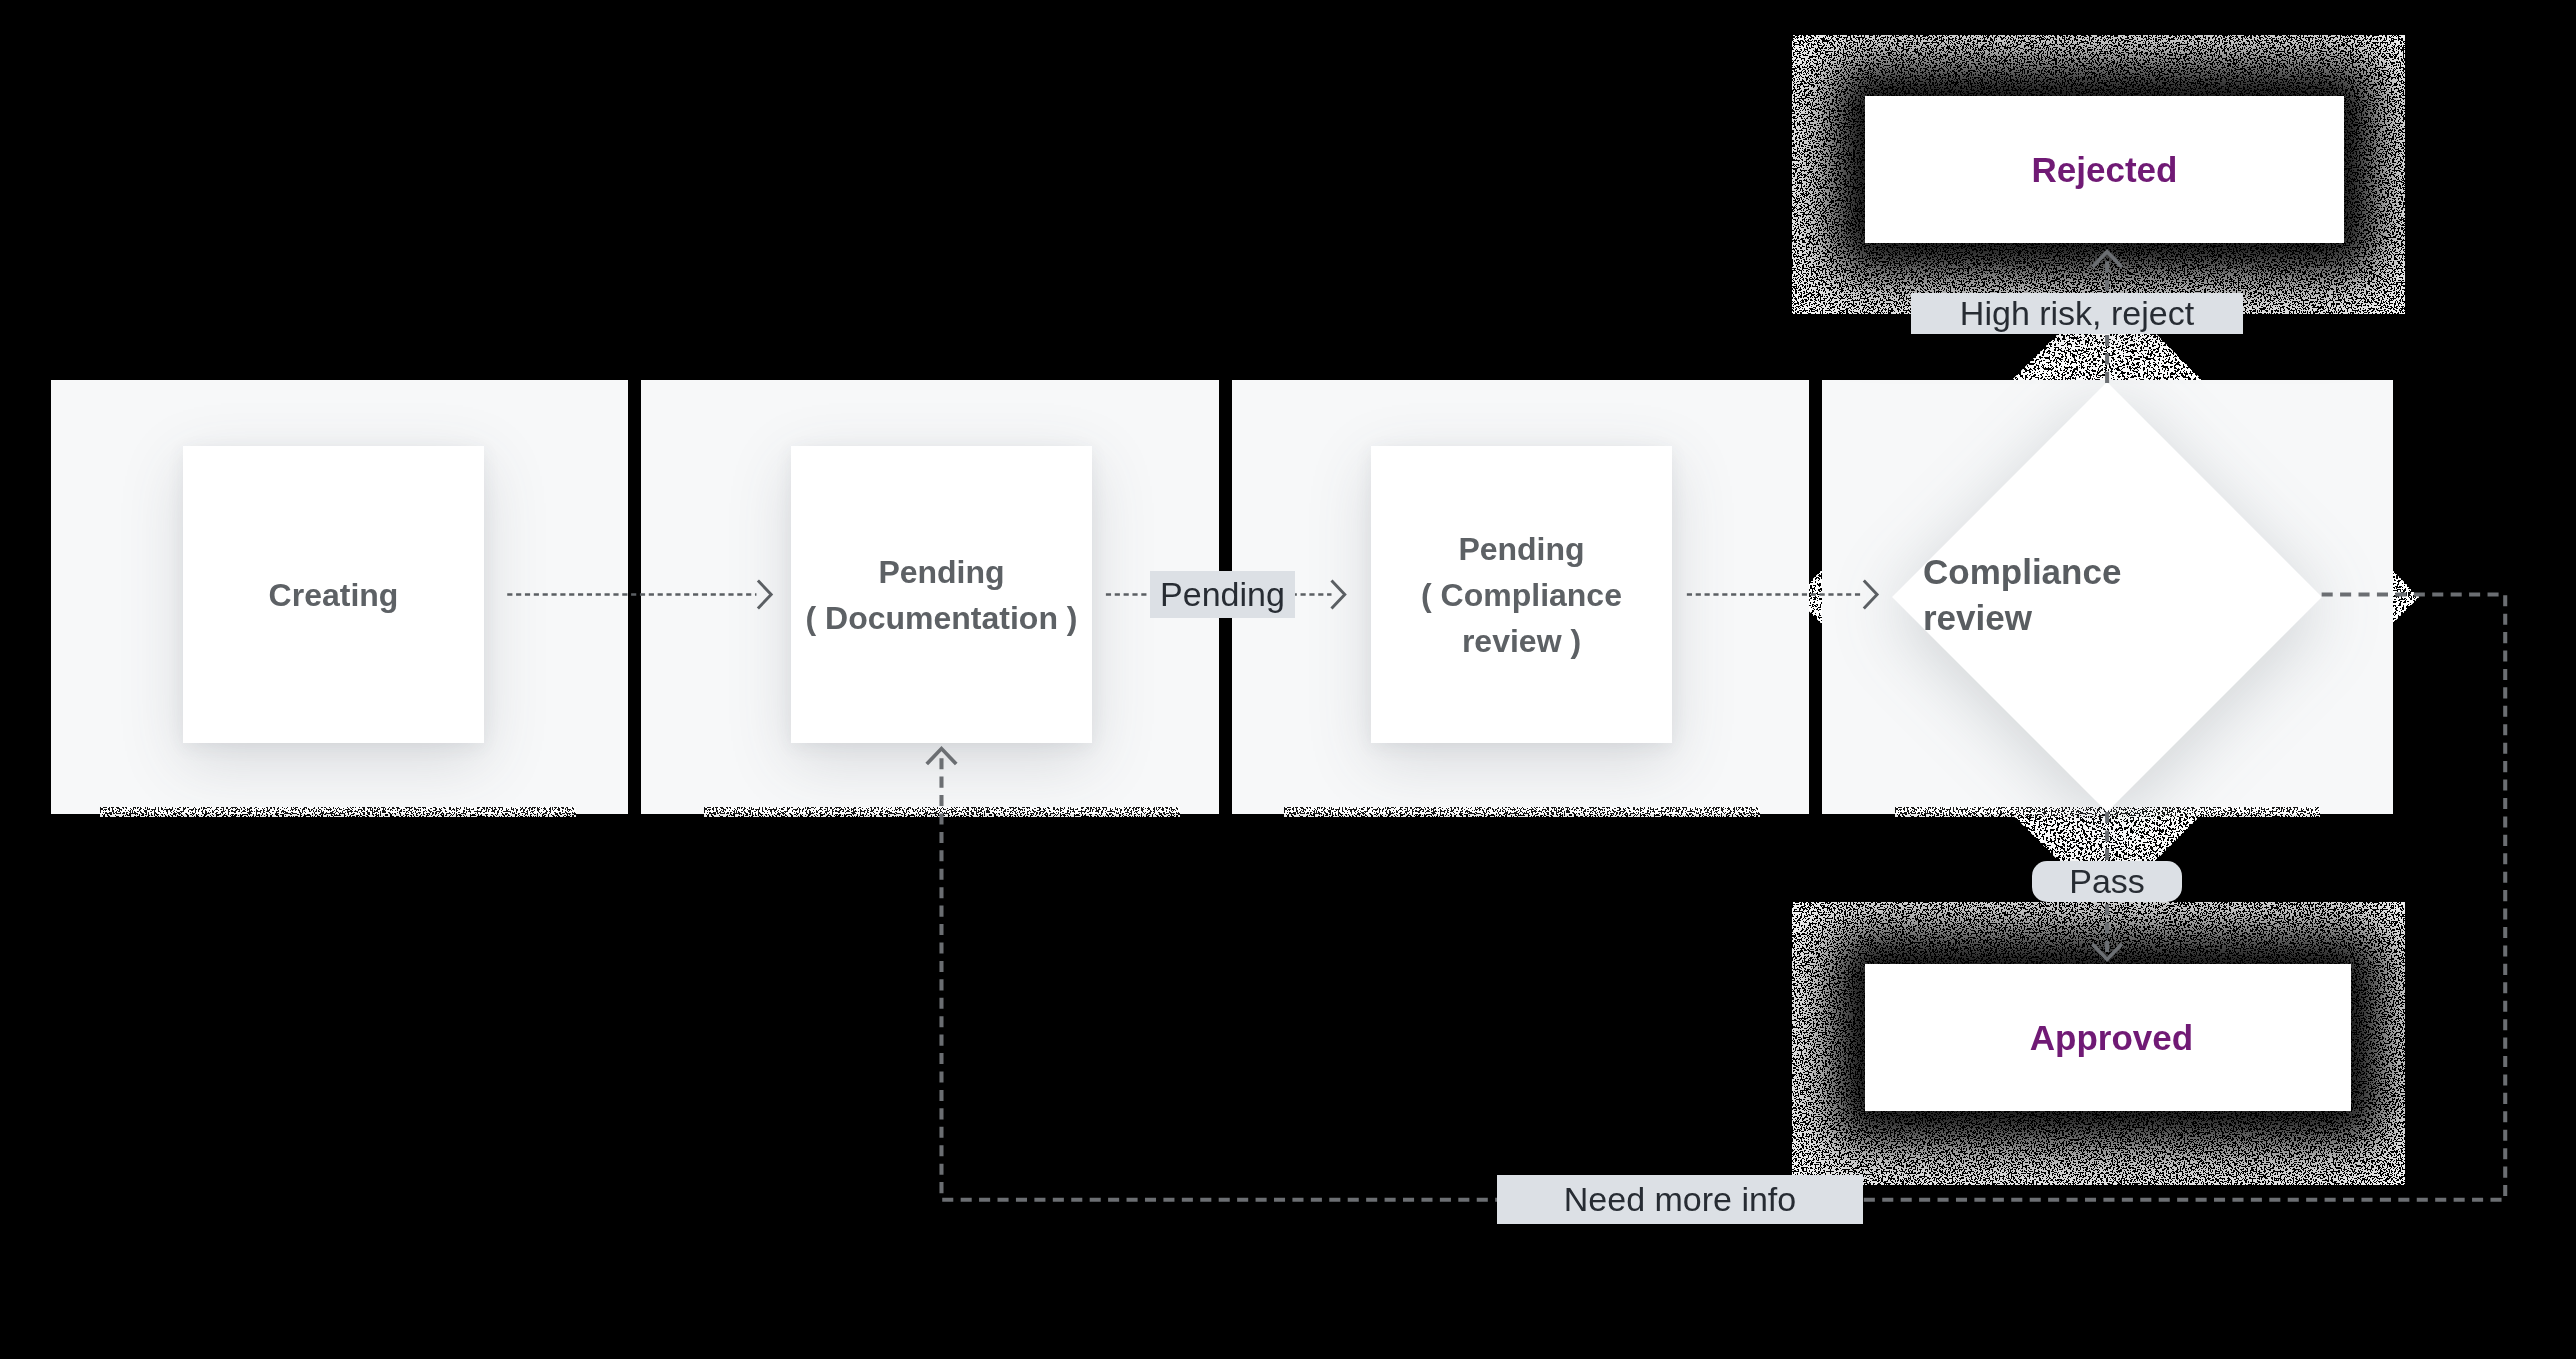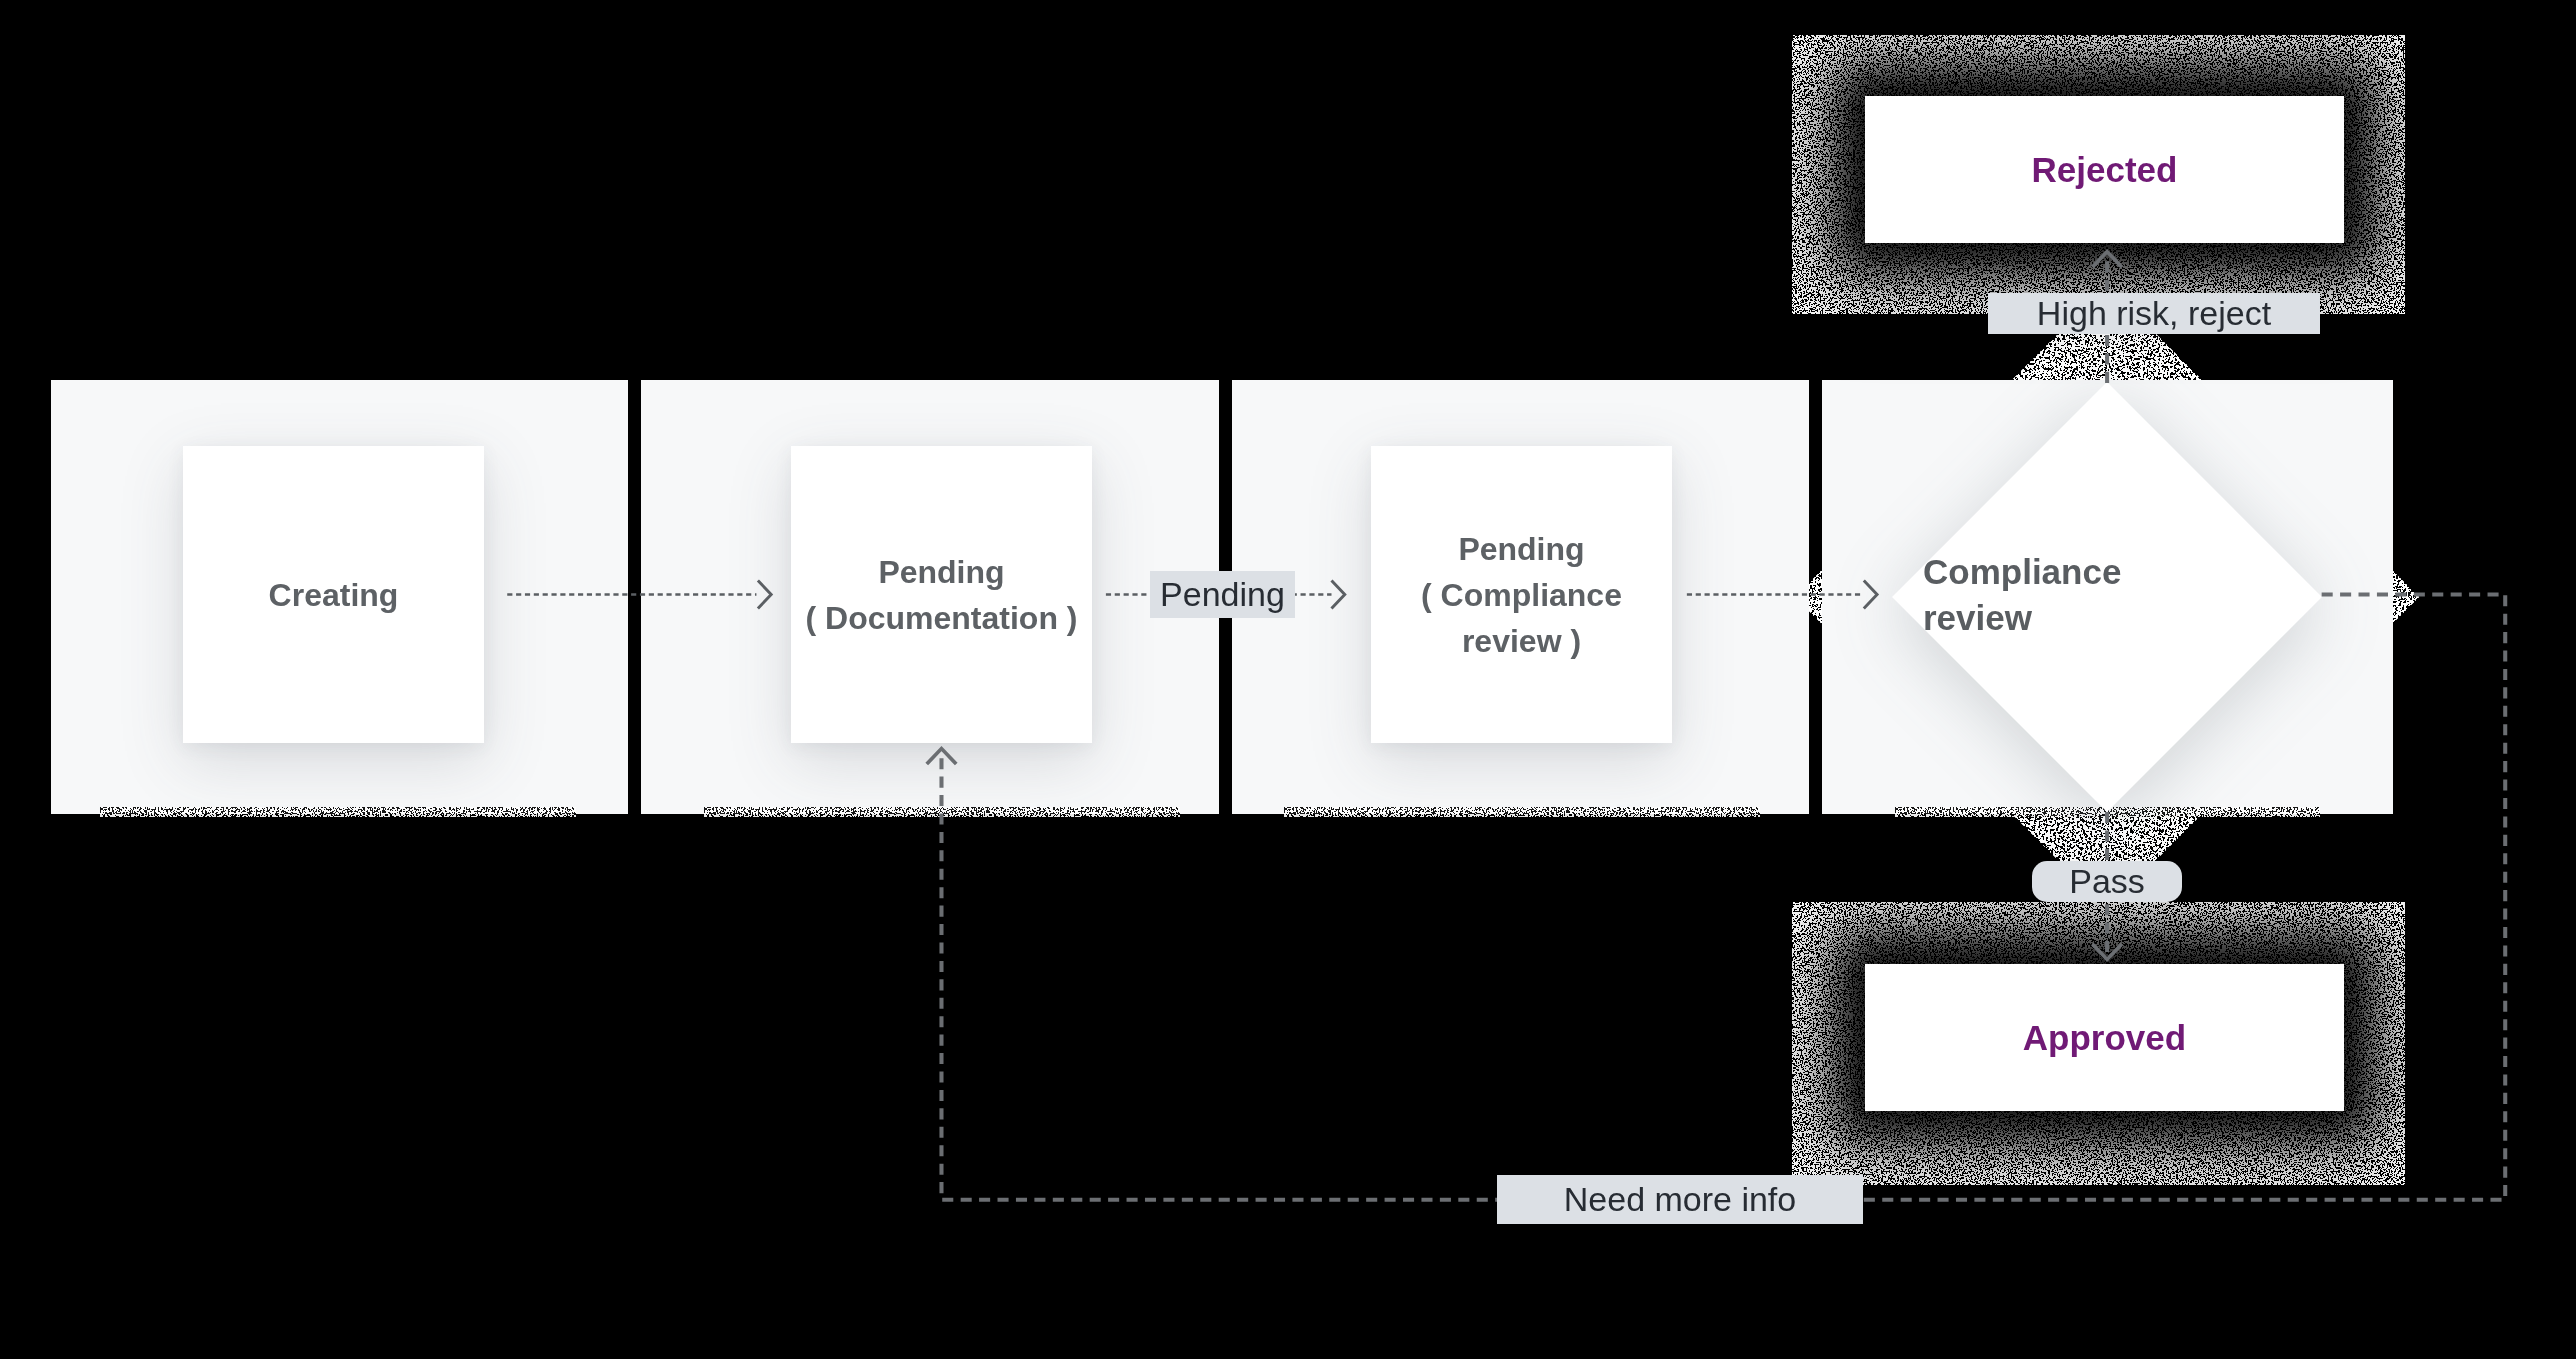--- a/index.html
+++ b/index.html
@@ -149,21 +149,21 @@
     <div class="diamond-core"></div>
   </div>
   <div class="diamond-label">
     <div>Compliance</div>
     <div>review</div>
   </div>
 
   <div class="terminal-box" style="left:1865px;top:96px;">
     <div class="lbl">Rejected</div>
   </div>
-  <div class="terminal-box" style="left:1865px;top:964px;">
+  <div class="terminal-box" style="left:1865px;top:964px;padding-left:7px;">
     <div class="lbl">Approved</div>
   </div>
 
   <svg class="connectors" width="2576" height="1360" viewBox="0 0 3494 1844">
 
     <g stroke="#5b5f63" stroke-width="3.5" fill="none" stroke-dasharray="7 5">
       <line x1="688" y1="806" x2="1026" y2="806"></line>
       <line x1="1500" y1="806" x2="1806" y2="806"></line>
       <line x1="2288" y1="806" x2="2528" y2="806"></line>
     </g>
@@ -181,21 +181,21 @@
     <g stroke="#6b6e72" stroke-width="5" fill="none">
       <polyline points="2838,362 2858,341 2878,362"></polyline>
       <polyline points="2838,1280 2858,1301 2878,1280"></polyline>
       <polyline points="1257,1036 1277,1015 1297,1036"></polyline>
     </g>
   </svg>
 
   <div class="chip" style="left:1150px;top:571px;width:145px;height:47px;">
     <span>Pending</span>
   </div>
-  <div class="chip" style="left:1988px;top:293px;width:332px;height:41px;text-align:center;">
+  <div class="chip" style="left:1911px;top:293px;width:332px;height:41px;text-align:center;">
     <span>High risk, reject</span>
   </div>
   <div class="chip" style="left:2032px;top:861px;width:150px;height:41px;border-radius:15px;">
     <span>Pass</span>
   </div>
   <div class="chip" style="left:1497px;top:1175px;width:366px;height:49px;">
     <span>Need more info</span>
   </div>
 
 </div>

